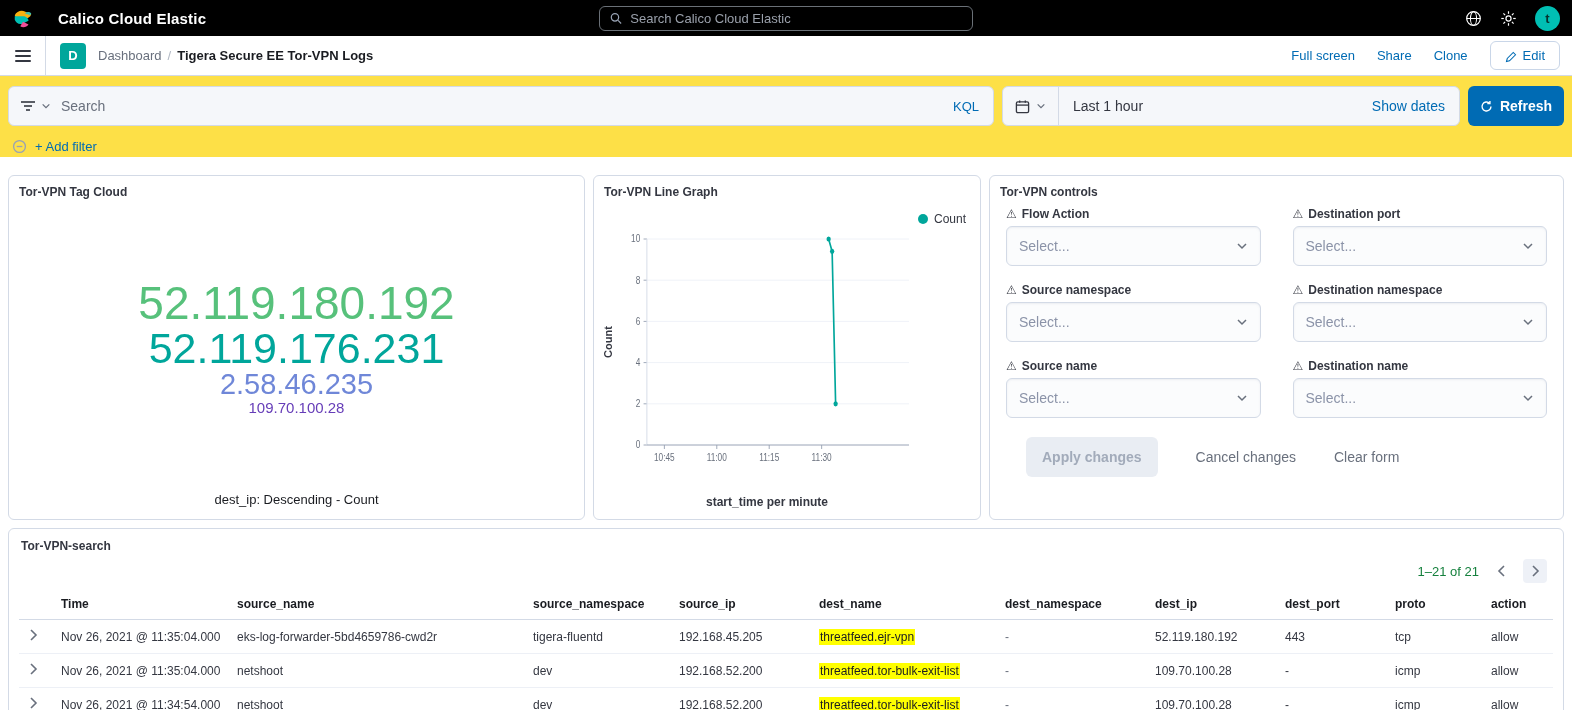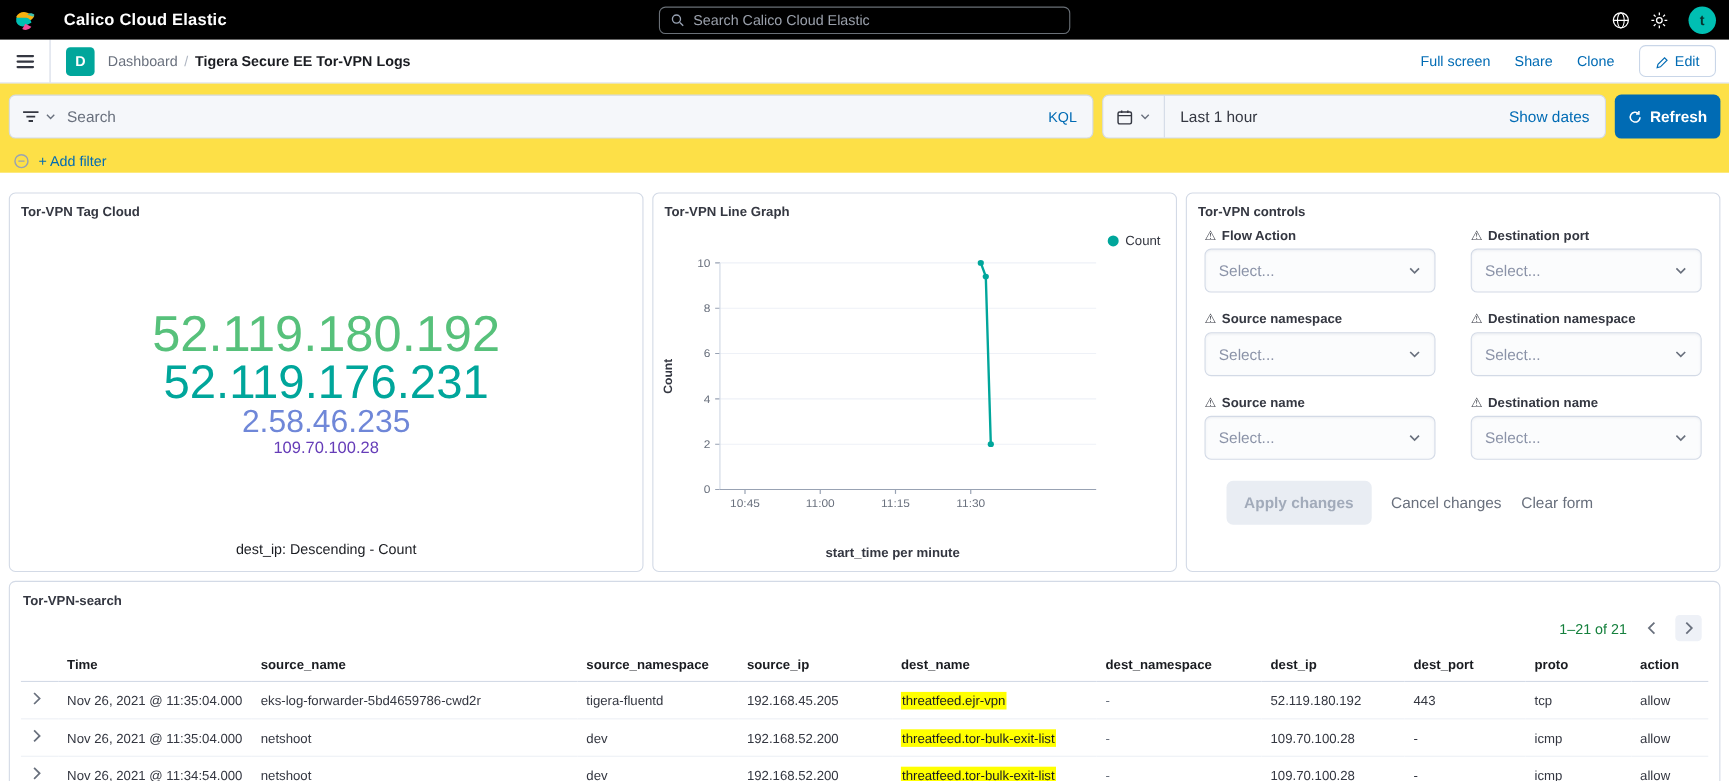--- a/index.html
+++ b/index.html
@@ -49,21 +49,21 @@
   .refresh-btn { height:40px; min-width:96px; background:#006bb4; border:none; border-radius:6px; color:#fff; font-size:14px;
     display:flex; align-items:center; justify-content:center; gap:7px; cursor:pointer; font-family:inherit; font-weight:bold; }
   .filter-row { display:flex; align-items:center; gap:8px; margin-top:9px; padding-left:4px; height:22px; }
   .add-filter { color:#006bb4; font-size:13px; cursor:pointer; }
 
   
   .panels { display:flex; gap:8px; margin:18px 8px 0; height:345px; }
   .panel { background:#fff; border:1px solid #d3dae6; border-radius:6px; position:relative; display:flex; flex-direction:column; }
   .panel-title { font-size:12px; font-weight:bold; color:#343741; padding:9px 10px 4px; }
   .panel-tagcloud { width:577px; }
-  .panel-chart { width:477px; }
+  .panel-chart { width:388px; }
   .panel-controls { flex:1; }
 
   
   .cloud-area { flex:1; display:flex; flex-direction:column; align-items:center; justify-content:center; }
   .tag-line { line-height:1.02; white-space:nowrap; font-weight:normal; }
   .cloud-caption { text-align:center; font-size:13px; font-weight:normal; color:#1a1c21; padding:0 0 12px; }
 
   
   .chart-legend { position:absolute; top:36px; right:14px; display:flex; align-items:center; gap:6px; font-size:12px; color:#343741; }
   .legend-dot { width:10px; height:10px; border-radius:50%; background:#00a69b; }
@@ -74,21 +74,21 @@
   .xlabel { text-align:center; font-size:12px; font-weight:bold; color:#343741; padding:2px 40px 10px 0; }
 
   
   .controls-form { padding:4px 16px 0; display:grid; grid-template-columns:1fr 1fr; column-gap:32px; }
   .field { margin-bottom:17px; }
   .field-label { display:flex; align-items:center; gap:5px; font-size:12px; font-weight:bold; color:#343741; margin-bottom:5px; }
   .warn { font-size:12px; color:#343741; line-height:1; }
   .select { height:40px; background:#fbfcfd; border:1px solid #d3dae6; border-radius:6px; padding:0 12px;
     display:flex; align-items:center; justify-content:space-between; cursor:pointer; box-shadow:inset 0 1px 2px rgba(152,162,179,.15); }
   .select .ph { font-size:14px; color:#8b93a8; }
-  .controls-buttons { grid-column:1 / -1; display:flex; align-items:center; gap:18px; margin-top:2px;padding-left:20px; }
+  .controls-buttons { grid-column:1 / -1; display:flex; align-items:center; gap:38px; margin-top:2px;padding-left:20px; }
   .apply-btn { height:40px; padding:0 16px; background:#e9edf3; color:#a2abba; border:none; border-radius:6px;
     font-size:14px; font-weight:bold; font-family:inherit; cursor:not-allowed; }
   .text-btn { background:none; border:none; color:#69707d; font-size:14px; font-family:inherit; cursor:pointer; }
 
   
   .table-panel { margin:8px 8px 0; background:#fff; border:1px solid #d3dae6; border-radius:6px; padding:8px 10px 0; }
   .table-title { font-size:12px; font-weight:bold; color:#343741; padding:2px 0 2px 2px; }
   .pagination { display:flex; justify-content:flex-end; align-items:center; gap:10px; padding:4px 6px 6px; font-size:13px; color:#15803d; }
   .page-btn { width:24px; height:24px; display:flex; align-items:center; justify-content:center; border-radius:4px; cursor:pointer; background:none; border:none; }
   .page-btn.next { background:#eef1f7; }

